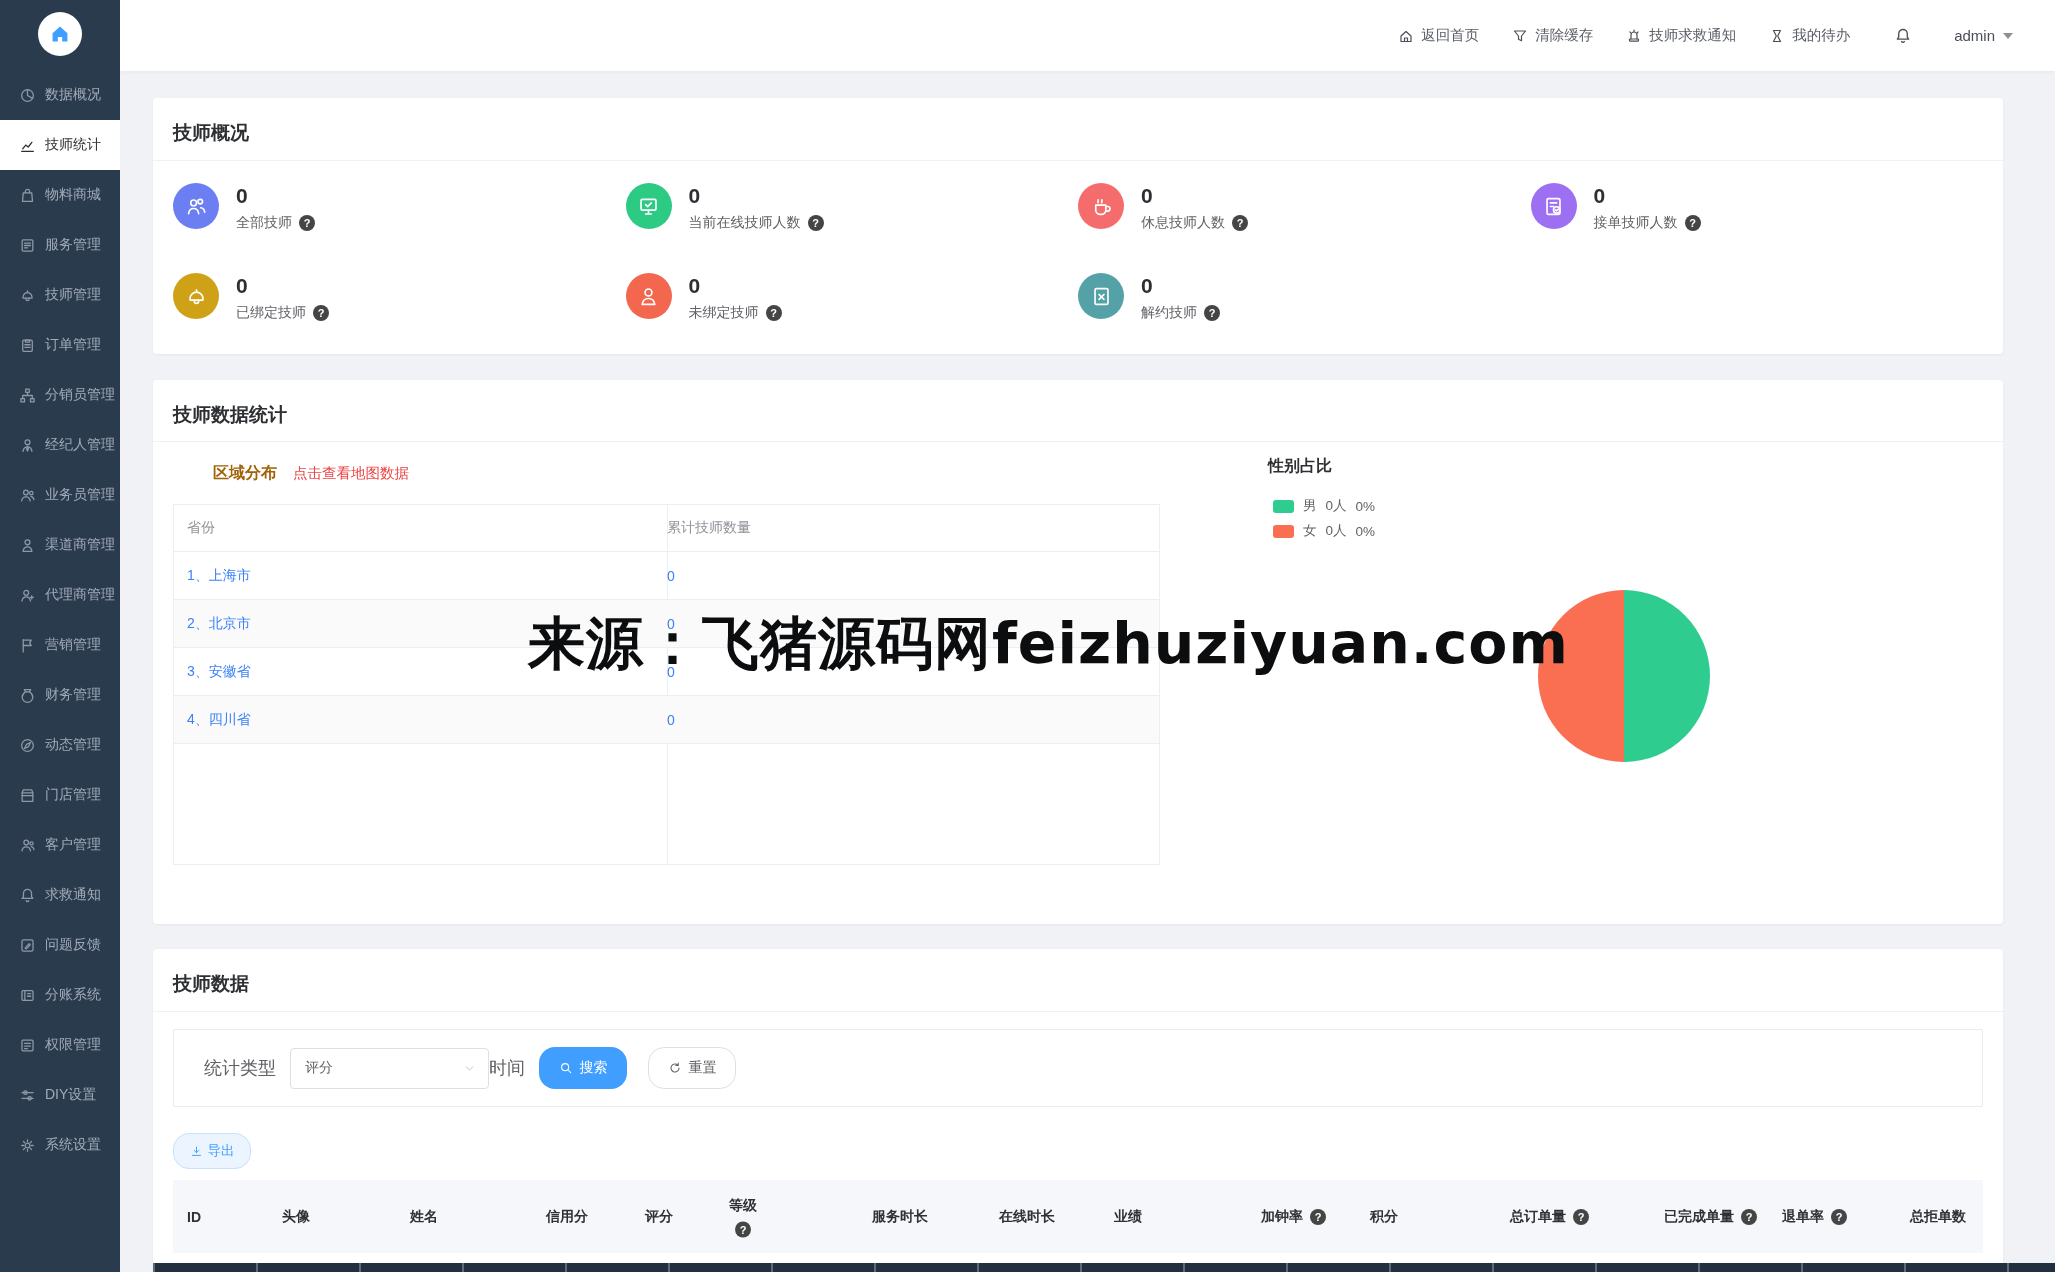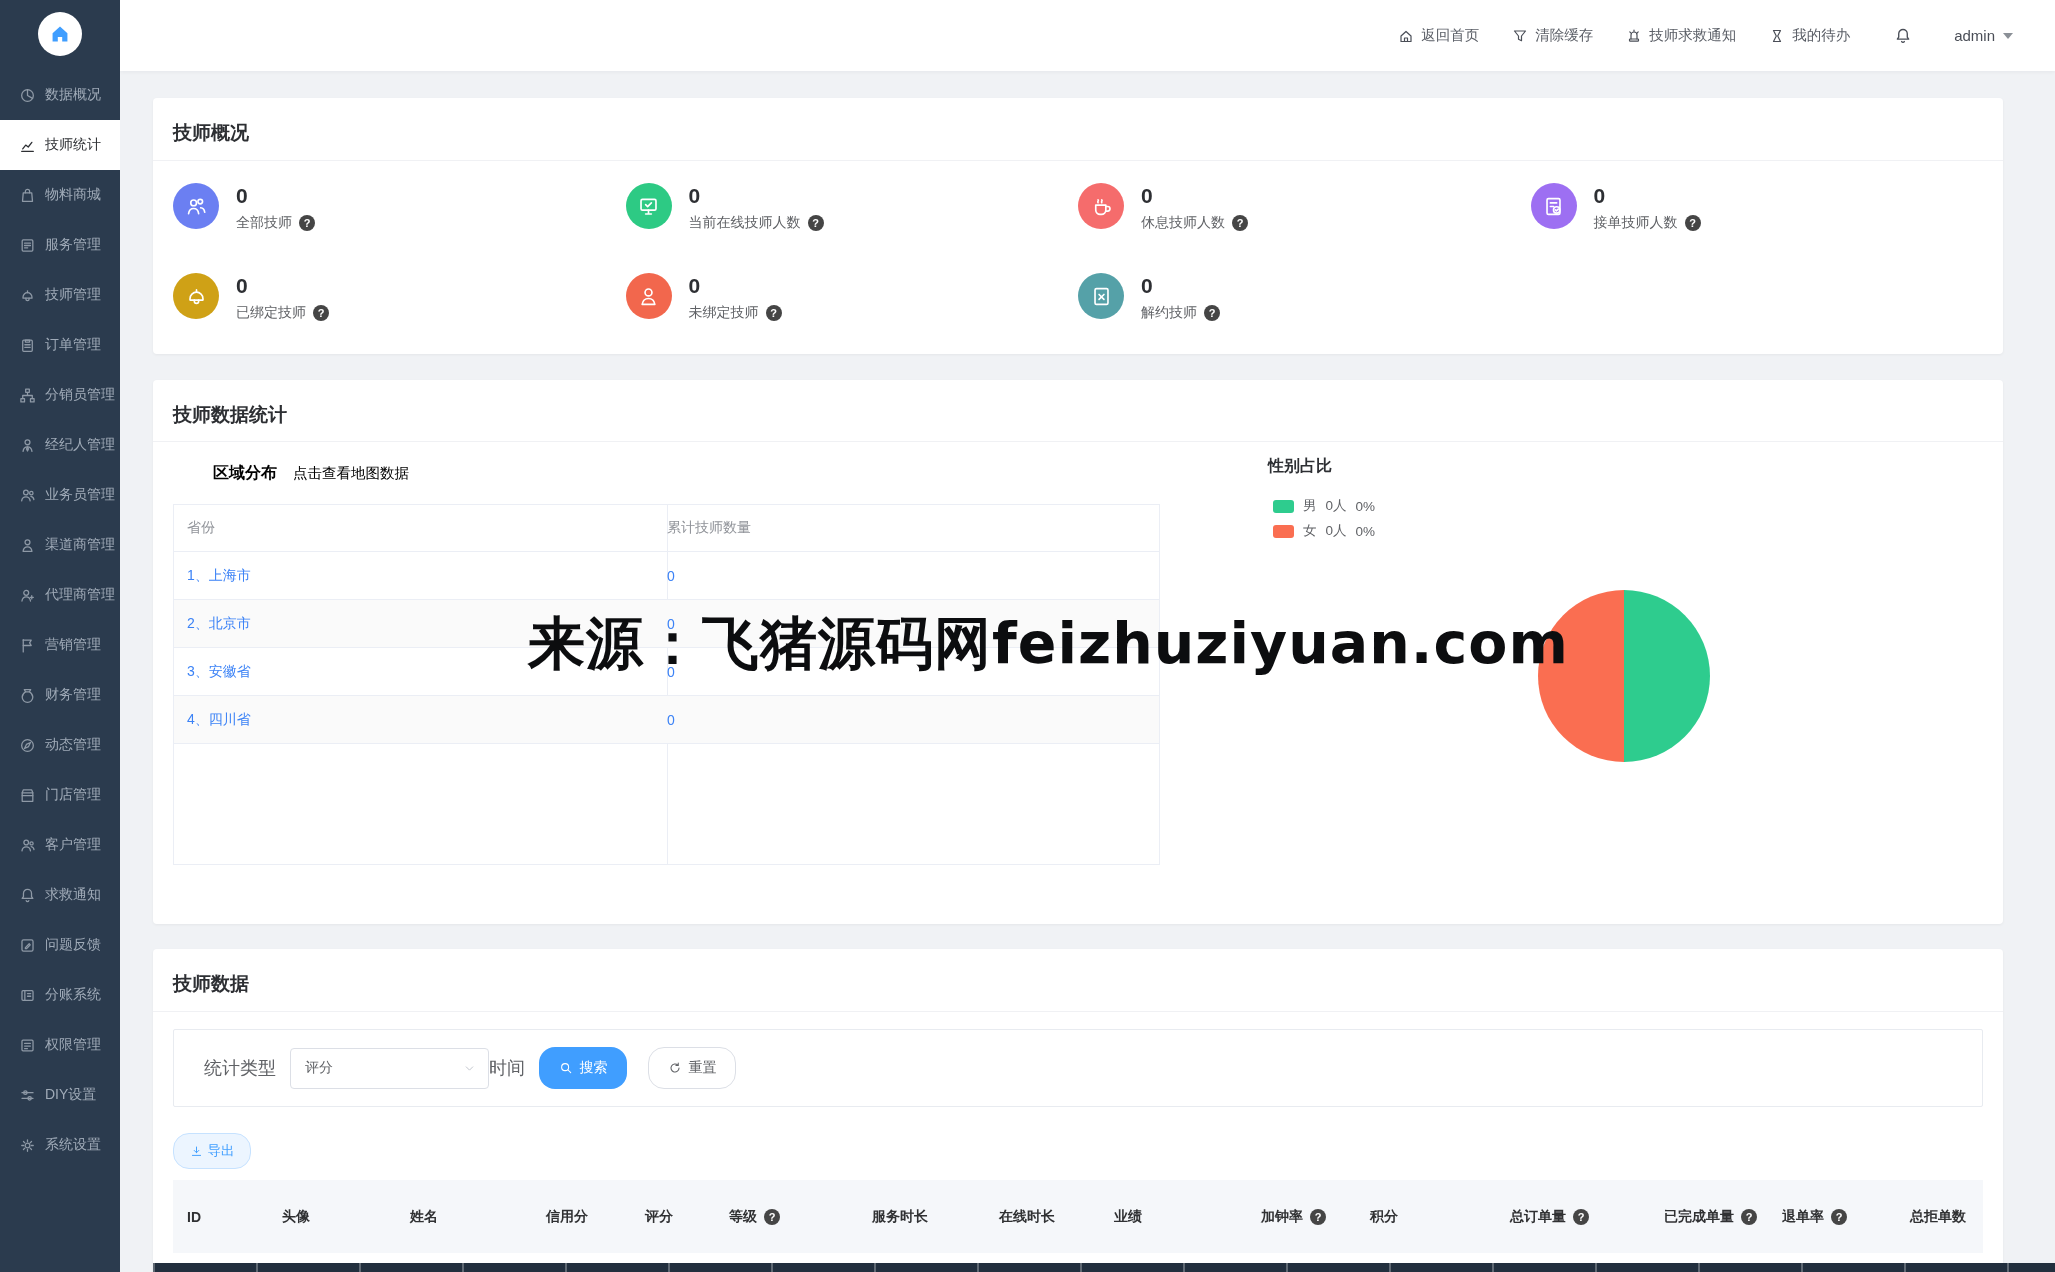--- a/index.html
+++ b/index.html
@@ -43,22 +43,22 @@
   .stat{display:flex;gap:17px;}
   .stat-ic{width:46px;height:46px;border-radius:50%;color:#fff;display:flex;align-items:center;justify-content:center;flex:0 0 46px;}
   .stat-ic svg{width:23px;height:23px;stroke-width:1.15;}
   .stat-val{font-size:21px;font-weight:bold;color:#2d2f33;line-height:23px;margin-top:1px;}
   .stat-lbl{display:flex;align-items:center;gap:7px;margin-top:7px;font-size:14px;color:#606266;}
   .help{width:16px;height:16px;border-radius:50%;background:#454545;color:#fff;font-size:11px;font-weight:bold;
         display:inline-flex;align-items:center;justify-content:center;cursor:pointer;flex:0 0 16px;}
 
   
   .sub-head{position:absolute;left:20px;top:83px;display:flex;align-items:baseline;gap:16px;}
-  .sub-title{font-size:16px;font-weight:bold;color:#000000;padding-left:40px;}
-  .map-link{font-size:14.5px;color:#000000;cursor:pointer;}
+  .sub-title{font-size:16px;font-weight:bold;color:#a16207;padding-left:40px;}
+  .map-link{font-size:14.5px;color:#ef4444;cursor:pointer;}
   .region-table{position:absolute;left:20px;top:124px;width:987px;height:361px;border:1px solid #ebeef5;box-sizing:border-box;}
   .rt-vline{position:absolute;left:493px;top:0;bottom:0;width:1px;background:#ebeef5;}
   .rt-row{display:flex;height:48px;align-items:center;border-bottom:1px solid #ebeef5;box-sizing:border-box;font-size:14px;color:#3b82f6;position:relative;}
   .rt-row.head{height:47px;color:#909399;}
   .rt-row.stripe{background:#fafafa;}
   .rt-c1{width:493px;padding-left:13px;box-sizing:border-box;}
   .rt-c2{flex:1;padding-left:0;box-sizing:border-box;}
   .gender-title{position:absolute;left:1115px;top:76px;font-size:16px;font-weight:bold;color:#2d2f33;}
   .legend{position:absolute;left:1120px;top:117px;display:flex;flex-direction:column;gap:7px;}
   .lg-item{display:flex;align-items:center;gap:9px;font-size:13.5px;color:#606266;cursor:pointer;}
@@ -595,21 +595,21 @@
         </div>
         <div class="th-cell" style="left: 237px;">
           <span>姓名</span>
         </div>
         <div class="th-cell" style="left: 373px;">
           <span>信用分</span>
         </div>
         <div class="th-cell" style="left: 472px;">
           <span>评分</span>
         </div>
-        <div class="th-cell" style="left: 556px;">
+        <div class="th-cell" style="left: 556px; flex-direction: column;">
           <span>等级</span>
           <span class="help">?</span>
         </div>
         <div class="th-cell" style="left: 699px;">
           <span>服务时长</span>
         </div>
         <div class="th-cell" style="left: 826px;">
           <span>在线时长</span>
         </div>
         <div class="th-cell" style="left: 941px;">

